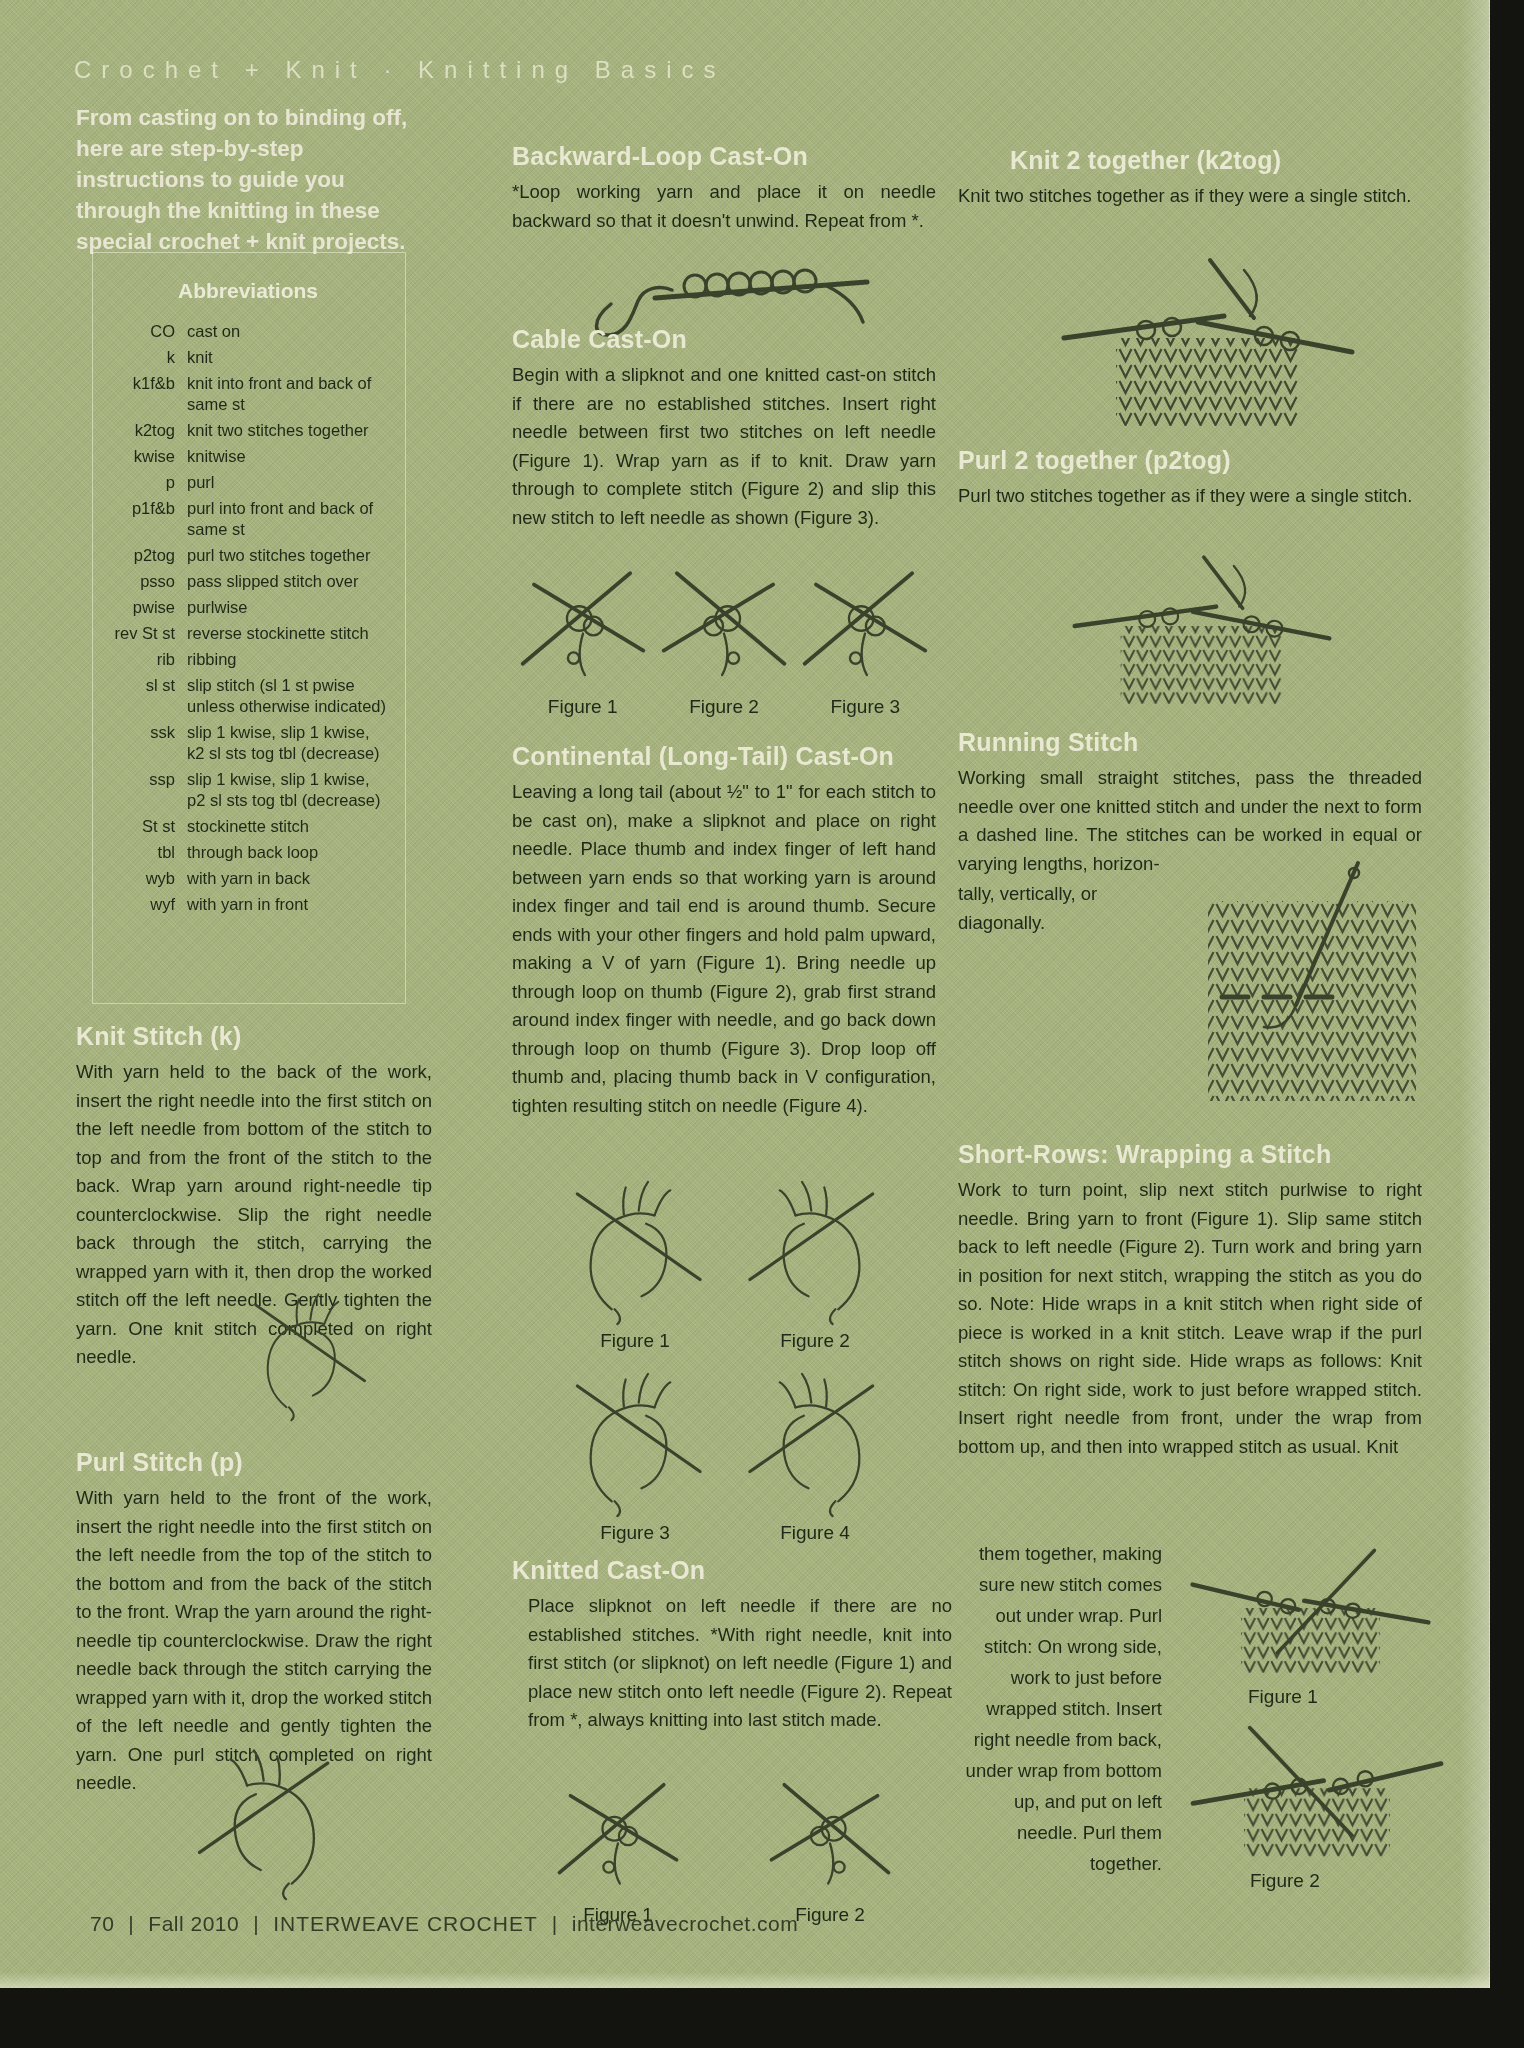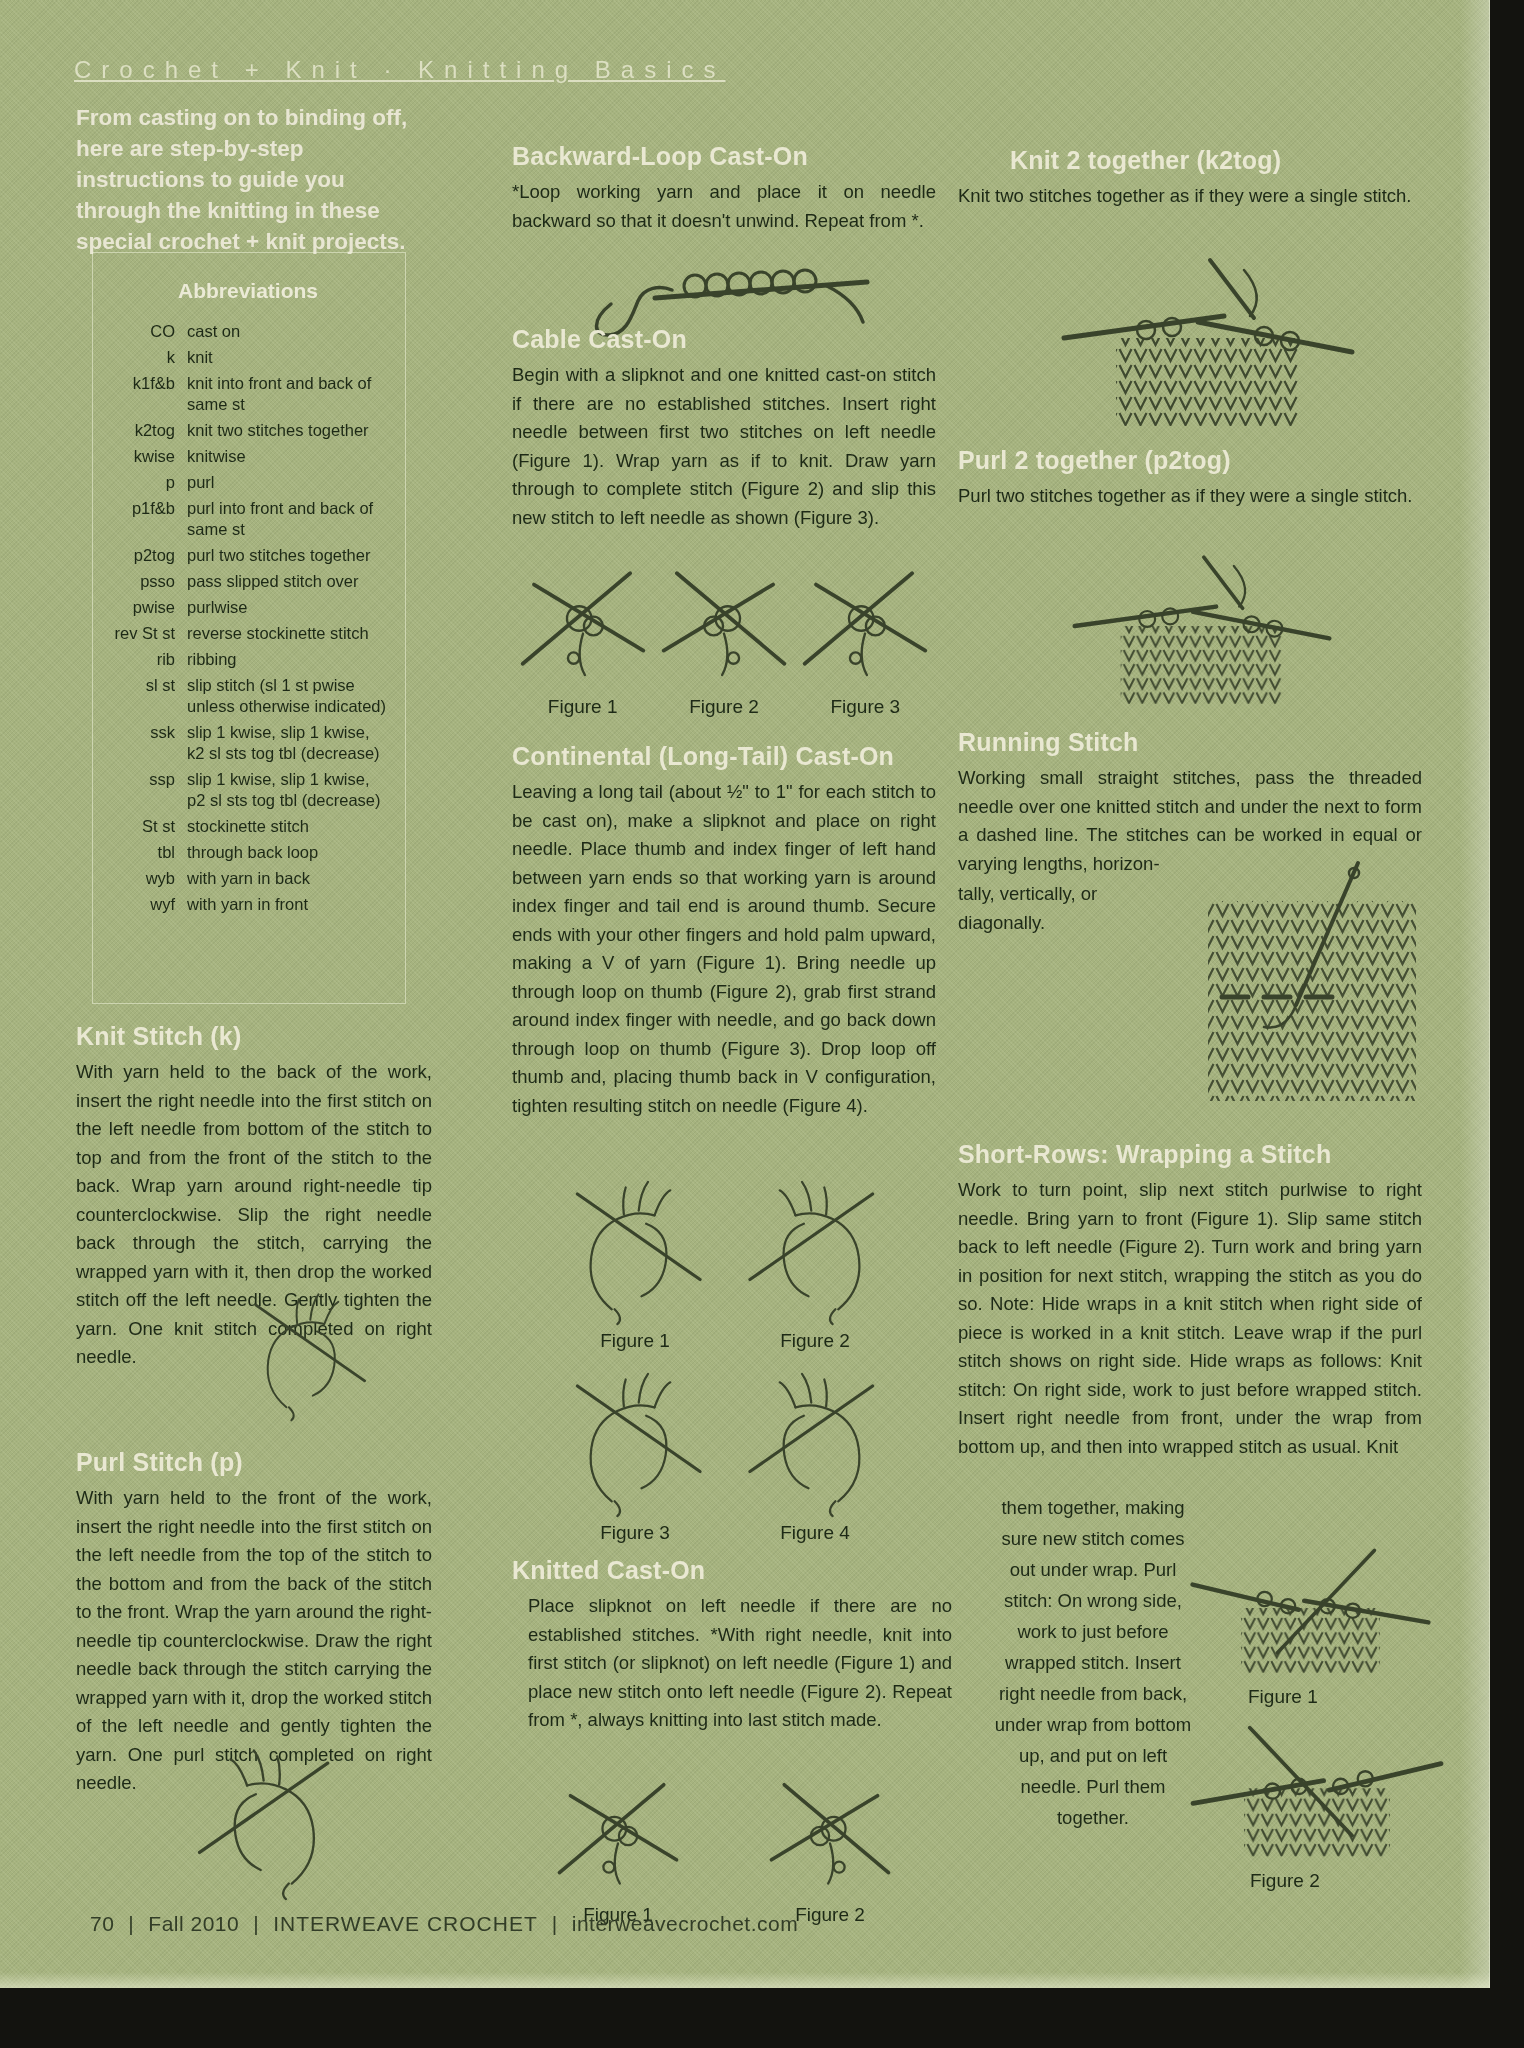--- a/index.html
+++ b/index.html
@@ -14,21 +14,21 @@
       repeating-linear-gradient(45deg, rgba(215,224,186,.14) 0 1px, transparent 1px 3px),
       repeating-linear-gradient(-45deg, rgba(80,95,60,.10) 0 1px, transparent 1px 3px);
   }
   .page::before { content:""; position:absolute; right:0; top:0; width:30px; height:100%;
     background:linear-gradient(90deg, transparent, rgba(255,255,255,.28)); }
   .page::after { content:""; position:absolute; left:0; bottom:0; width:100%; height:16px;
     background:linear-gradient(0deg, rgba(236,240,214,.55), transparent); }
 
   .kicker {
     position:absolute; left:74px; top:56px; font-size:24px; letter-spacing:10px;
-    color:#dcdfc2; font-weight:400;text-decoration:underline;
+    color:#dcdfc2; font-weight:400;
   }
   .intro {
     position:absolute; left:76px; top:102px; width:352px;
     font-size:22.5px; font-weight:700; line-height:31px; color:#e8e6d3;
   }
 
   
   .abbr-box {
     position:absolute; left:92px; top:252px; width:314px; min-height:752px;
     border:1px solid rgba(236,241,216,.55); padding:26px 8px 20px 6px;
@@ -323,21 +323,21 @@
       <g fill="none" stroke="#39432b" stroke-linecap="round">
         <line x1="158" y1="8" x2="96" y2="150" stroke-width="4"></line>
         <circle cx="154" cy="18" r="5" stroke-width="2.5"></circle>
         <path d="M22 142 h26 m16 0 h26 m16 0 h26" stroke-width="5"></path>
         <path d="M96 150 q-10 26 -32 22" stroke-width="2.5"></path>
       </g>
     </svg>
 
     <div class="hd" style="left:958px; top:1140px;">Short-Rows: Wrapping a Stitch</div>
     <div class="body" style="left:958px; top:1176px; width:464px;">Work to turn point, slip next stitch purlwise to right needle. Bring yarn to front (Figure 1). Slip same stitch back to left needle (Figure 2). Turn work and bring yarn in position for next stitch, wrapping the stitch as you do so. Note: Hide wraps in a knit stitch when right side of piece is worked in a knit stitch. Leave wrap if the purl stitch shows on right side. Hide wraps as follows: Knit stitch: On right side, work to just before wrapped stitch. Insert right needle from front, under the wrap from bottom up, and then into wrapped stitch as usual. Knit</div>
-    <div class="body" style="left:958px; top:1492px; width:204px; line-height:31px; text-align:center;margin-left:33px;">them together, making sure new stitch comes out under wrap. Purl stitch: On wrong side, work to just before wrapped stitch. Insert right needle from back, under wrap from bottom up, and put on left needle. Purl them together.</div>
+    <div class="body" style="left:958px; top:1538px; width:204px; line-height:31px; text-align:right;">them together, making sure new stitch comes out under wrap. Purl stitch: On wrong side, work to just before wrapped stitch. Insert right needle from back, under wrap from bottom up, and put on left needle. Purl them together.</div>
 
     <svg class="ill" style="position:absolute; left:1178px; top:1545px;" width="265" height="135" viewBox="0 0 270 150">
         <use href="#wrapfig" width="100%" height="100%"></use>
       </svg>
     <div class="cap" style="left:1248px; top:1686px;">Figure 1</div>
     <svg class="ill" style="position:absolute; left:1182px; top:1722px; transform:scaleX(-1);" width="270" height="142" viewBox="0 0 270 150">
         <use href="#wrapfig" width="100%" height="100%"></use>
       </svg>
     <div class="cap" style="left:1250px; top:1870px;">Figure 2</div>
 

